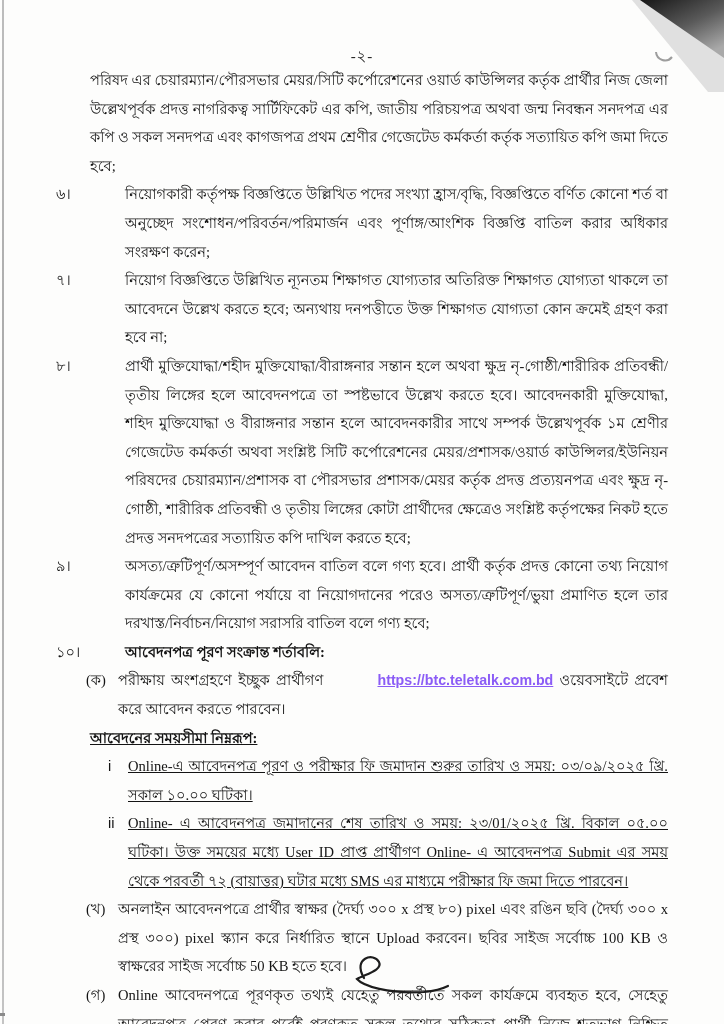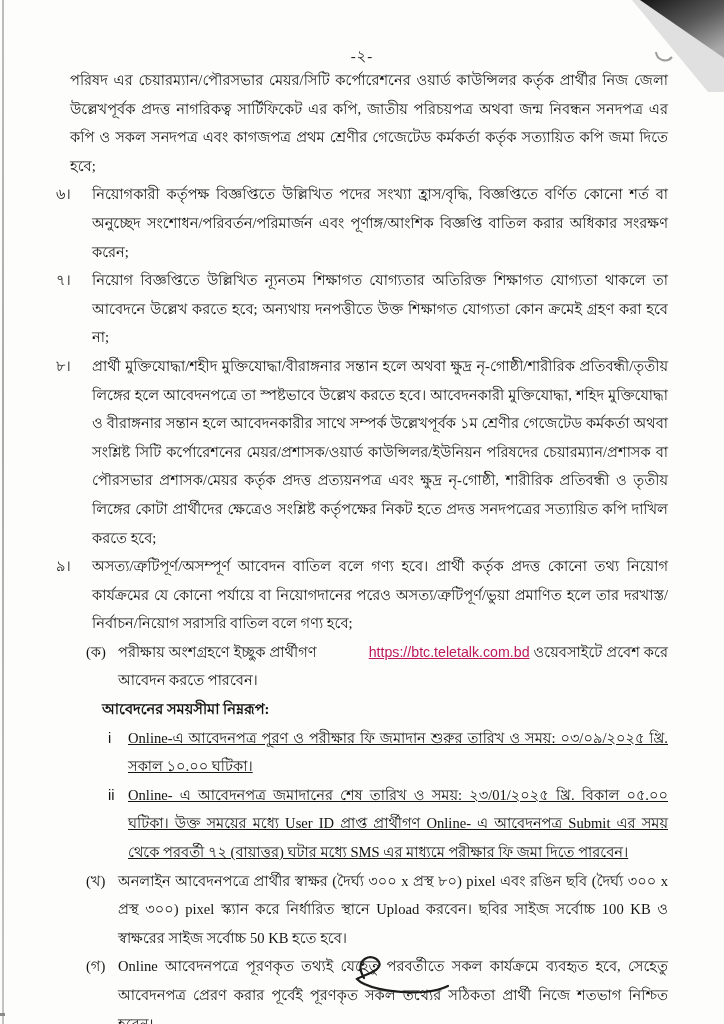--- a/index.html
+++ b/index.html
@@ -22,36 +22,36 @@
   .corner-artifact{position:absolute;top:0;right:0;width:112px;height:100px;}
   .pagenum{
     position:absolute;top:44px;left:0;right:0;text-align:center;
     font-size:15px;letter-spacing:1px;color:#222;
   }
   .content{
     position:absolute;left:56px;right:56px;top:66px;
     font-size:14.6px;line-height:28.6px;text-align:justify;
     color:#141414;
   }
-  .intro{margin-left:14px;}
+  .intro{margin-left:34px;}
   .li{display:flex;align-items:flex-start;}
   .li-num{flex:0 0 36px;}
-  .li-body{flex:1;text-align:justify;}
+  .li-body{flex:1;text-align:justify;margin-left:33px;}
   .heading-bold{font-weight:bold;}
   .subs{margin-left:30px;}
   .sub{display:flex;align-items:flex-start;}
   .sub-marker{flex:0 0 32px;}
   .sub-body{flex:1;text-align:justify;}
-  .deadline-heading{font-weight:bold;margin-left:16px;}
+  .deadline-heading{font-weight:bold;margin-left:4px;text-decoration:underline;}
   .roman-list{margin-left:22px;}
   .roman-item{display:flex;align-items:flex-start;}
   .roman-marker{flex:0 0 20px;font-family:"Liberation Sans",sans-serif;}
   .roman-body{flex:1;text-align:justify;text-decoration:underline;}
   .doc-link{
-    font-weight:normal;text-decoration:underline;color:#be185d;
+    font-weight:bold;text-decoration:underline;color:#8b5cf6;
     font-family:"Liberation Sans",sans-serif;font-size:14.2px;padding-left:48px;
   }
   .signature{position:absolute;left:330px;top:952px;width:140px;height:56px;}
 </style>
 </head>
 <body>
 
 <div class="page">
 
   <div class="scan-edge-left"></div>
@@ -89,20 +89,24 @@
     <div class="li">
       <span class="li-num">৮।</span>
       <span class="li-body">প্রার্থী মুক্তিযোদ্ধা/শহীদ মুক্তিযোদ্ধা/বীরাঙ্গনার সন্তান হলে অথবা ক্ষুদ্র নৃ-গোষ্ঠী/শারীরিক প্রতিবন্ধী/তৃতীয় লিঙ্গের হলে আবেদনপত্রে তা স্পষ্টভাবে উল্লেখ করতে হবে। আবেদনকারী মুক্তিযোদ্ধা, শহিদ মুক্তিযোদ্ধা ও বীরাঙ্গনার সন্তান হলে আবেদনকারীর সাথে সম্পর্ক উল্লেখপূর্বক ১ম শ্রেণীর গেজেটেড কর্মকর্তা অথবা সংশ্লিষ্ট সিটি কর্পোরেশনের মেয়র/প্রশাসক/ওয়ার্ড কাউন্সিলর/ইউনিয়ন পরিষদের চেয়ারম্যান/প্রশাসক বা পৌরসভার প্রশাসক/মেয়র কর্তৃক প্রদত্ত প্রত্যয়নপত্র এবং ক্ষুদ্র নৃ-গোষ্ঠী, শারীরিক প্রতিবন্ধী ও তৃতীয় লিঙ্গের কোটা প্রার্থীদের ক্ষেত্রেও সংশ্লিষ্ট কর্তৃপক্ষের নিকট হতে প্রদত্ত সনদপত্রের সত্যায়িত কপি দাখিল করতে হবে;</span>
     </div>
 
     <div class="li">
       <span class="li-num">৯।</span>
       <span class="li-body">অসত্য/ত্রুটিপূর্ণ/অসম্পূর্ণ আবেদন বাতিল বলে গণ্য হবে। প্রার্থী কর্তৃক প্রদত্ত কোনো তথ্য নিয়োগ কার্যক্রমের যে কোনো পর্যায়ে বা নিয়োগদানের পরেও অসত্য/ত্রুটিপূর্ণ/ভুয়া প্রমাণিত হলে তার দরখাস্ত/নির্বাচন/নিয়োগ সরাসরি বাতিল বলে গণ্য হবে;</span>
     </div>
 
+    <div class="li">
+      <span class="li-num">১০।</span>
+      <span class="li-body heading-bold">আবেদনপত্র পূরণ সংক্রান্ত শর্তাবলি:</span>
+    </div>
 
     <div class="subs">
 
       <div class="sub">
         <span class="sub-marker">(ক)</span>
         <span class="sub-body">
           <span>পরীক্ষায় অংশগ্রহণে ইচ্ছুক প্রার্থীগণ</span>
           <a class="doc-link" href="#">https://btc.teletalk.com.bd</a>
           <span>ওয়েবসাইটে প্রবেশ করে আবেদন করতে পারবেন।</span>
         </span>

